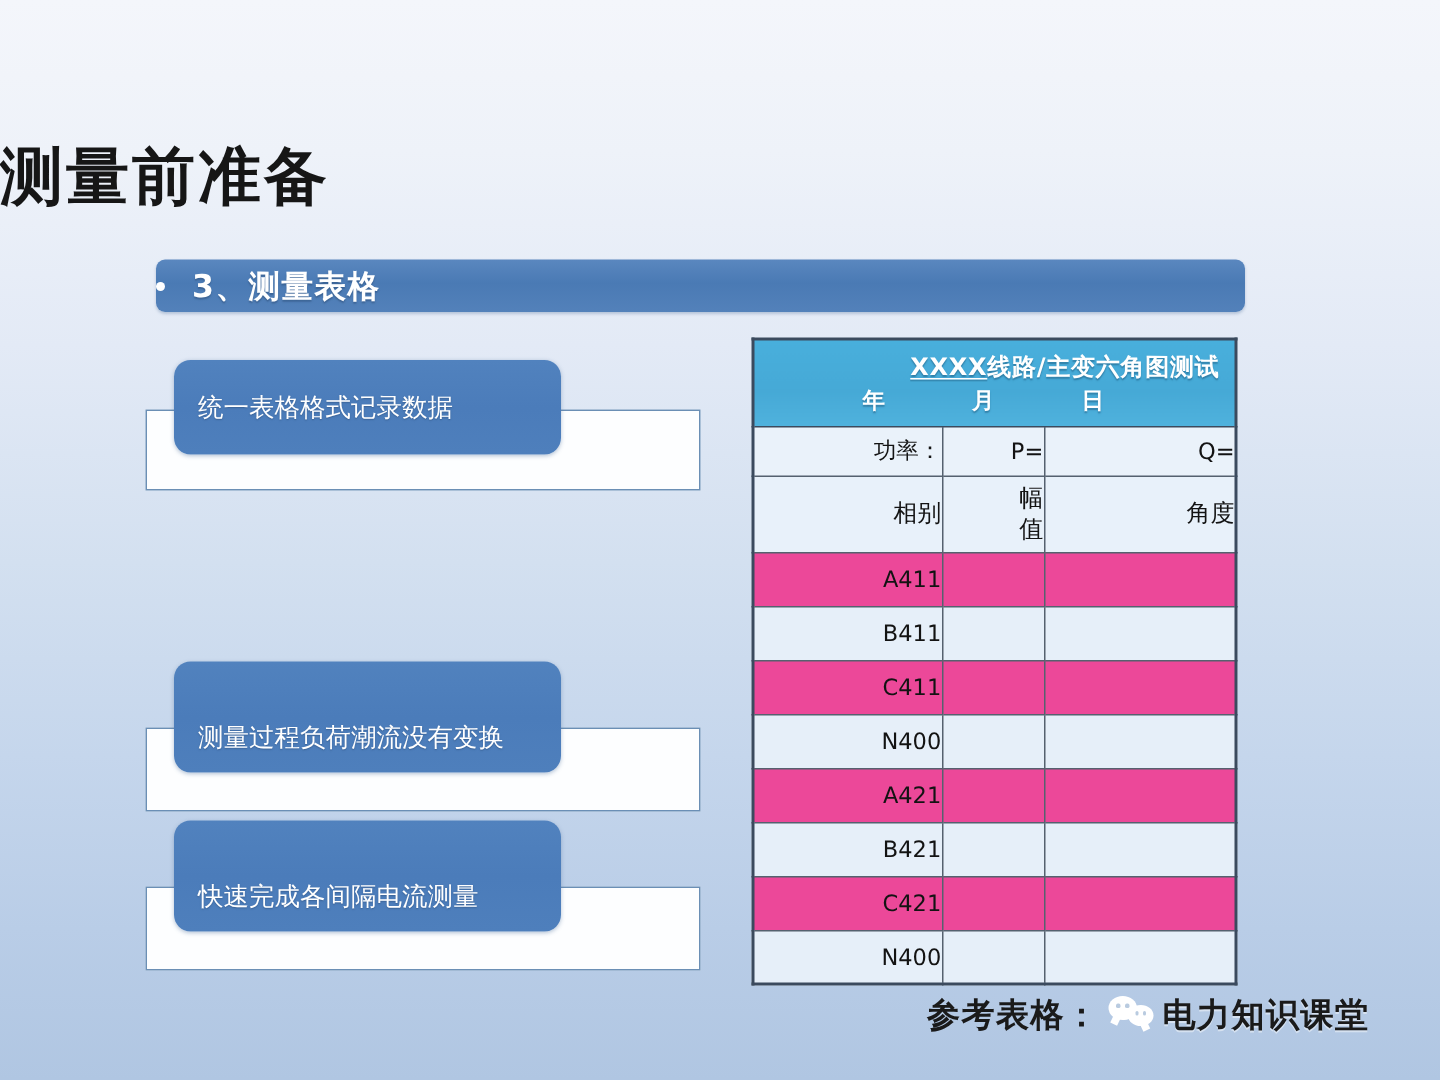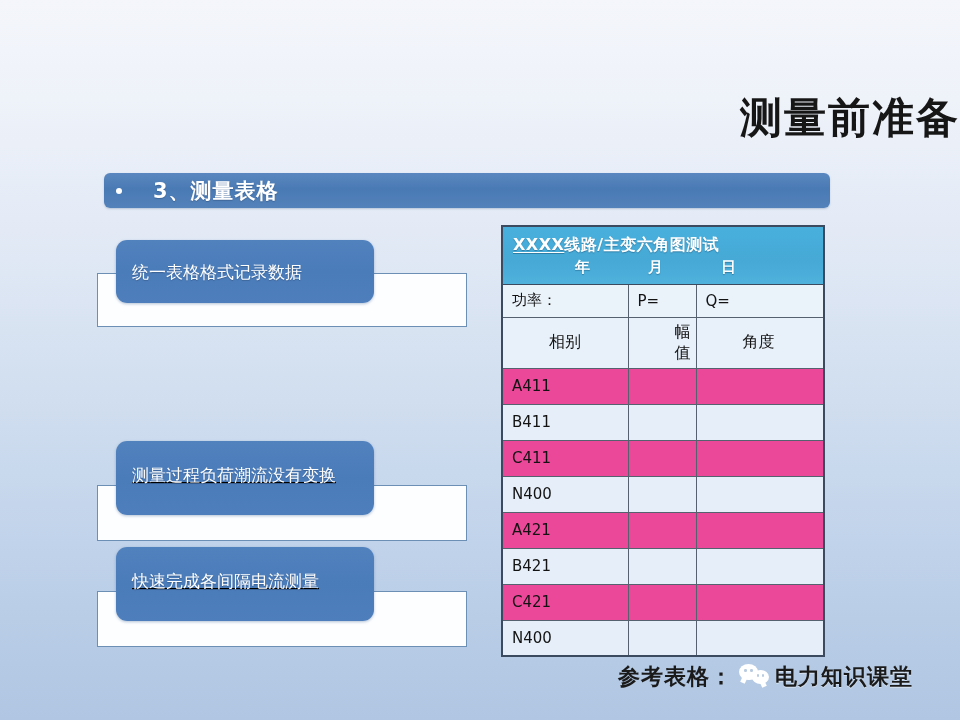--- a/index.html
+++ b/index.html
@@ -27,43 +27,41 @@
         #b0c6e2 100%);
     overflow: hidden;
   }
 
   
   #page-title {
     position: absolute;
     left: 0;
     top: 90px;
     width: 960px;
-    text-align: right;
+    text-align: left;
     font-size: 42px;
     font-weight: bold;
     color: #161616;
     letter-spacing: 2px;
     font-family: "DejaVu Sans", "Liberation Sans", sans-serif;
   }
 
   
   #section-bar {
     position: absolute;
     left: 104px;
     top: 173px;
     width: 726px;
     height: 35px;
     border-radius: 6px;
     background: linear-gradient(to bottom, #5a87bf 0%, #4a7ab4 45%, #5381ba 100%);
     box-shadow: 0 1px 2px rgba(90,120,160,0.35);
     display: flex;
     align-items: center;
     box-sizing: border-box;
-    padding-left: 12px;
-    gap: 13px;
   }
   #section-bar .bullet {
     width: 6px;
     height: 6px;
     border-radius: 50%;
     background: #ffffff;
     margin-right: 18px;
     flex: 0 0 auto;
   }
   #section-bar .bar-label {
@@ -97,23 +95,22 @@
     border-radius: 11px;
     background: linear-gradient(to bottom, #5182be 0%, #4b7cba 50%, #4e7fbc 100%);
     box-shadow: 0 1px 3px rgba(70,105,150,0.4);
     box-sizing: border-box;
     padding: 9px 14px 9px 16px;
     display: flex;
     align-items: center;
   }
   .block .chip.two-line {
     min-height: 74px;
-    align-items: center;
+    align-items: flex-end;
     padding-top: 2px;
-    text-decoration: underline;
   }
   .block .chip-label {
     color: #ffffff;
     font-size: 17px;
     line-height: 28px;
     text-shadow: 0 1px 1px rgba(40,70,110,0.5);
   }
 
   #block-0 { left: 97px; top: 240px; width: 380px; height: 95px; }
   #block-1 { left: 97px; top: 340px; width: 380px; height: 95px; }
@@ -134,20 +131,21 @@
     table-layout: fixed;
   }
   #meas-table td {
     border: 1px solid #55616f;
     font-size: 15px;
     color: #131313;
     padding: 4px 0 4px 9px;
     height: 27px;
     box-sizing: border-box;
     vertical-align: middle;
+    text-align: right;
   }
   #meas-table col.c0 { width: 126px; }
   #meas-table col.c1 { width: 68px; }
   #meas-table col.c2 { width: 128px; }
 
   #meas-table tr.thead td {
     background: linear-gradient(to bottom, #48afdc 0%, #46a9d6 60%, #4fb2dd 100%);
     border: 1px solid #3b4a5e;
     padding: 0;
     height: 58px;

